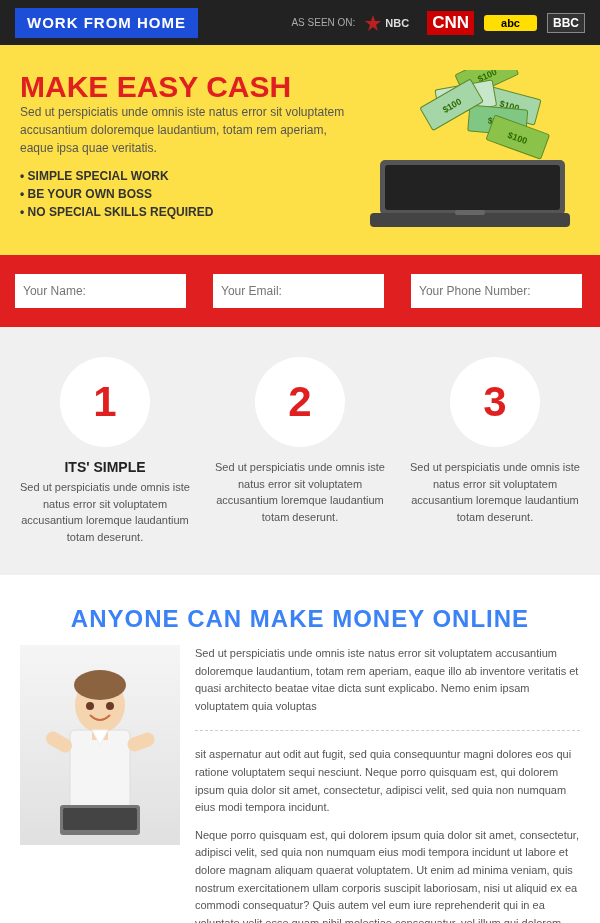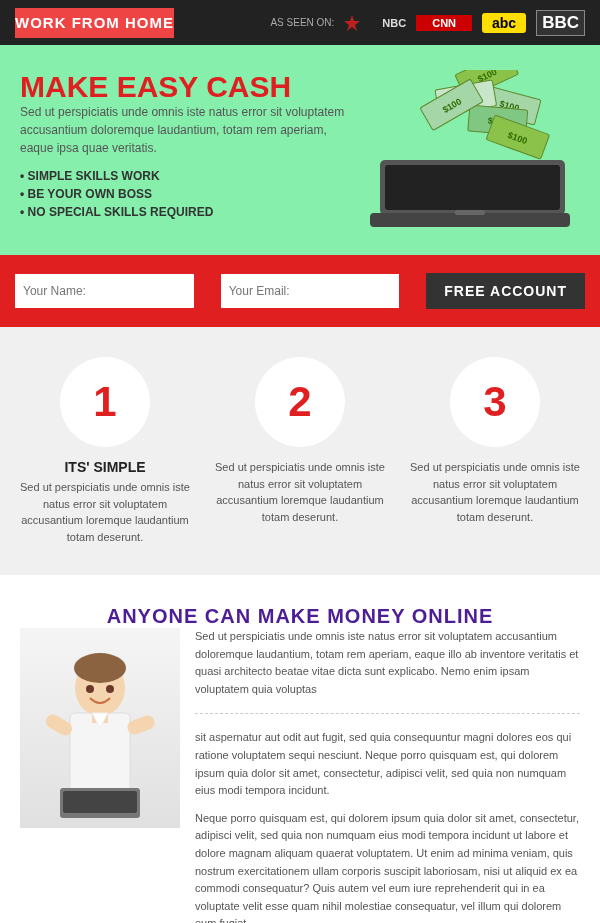--- a/index.html
+++ b/index.html
@@ -1,27 +1,27 @@
 <!DOCTYPE html>
 <html><head>
   <meta charset="utf-8">
   <style>
     * { margin: 0; padding: 0; box-sizing: border-box; }
     body { font-family: Arial, sans-serif; background: #fff; width: 600px; }
 
     
     .header { background: #222; display: flex; align-items: center; padding: 0 15px; height: 45px; }
-    .header-logo-box { background: #ef4444; padding: 6px 0; }
+    .header-logo-box { background: #1d4ed8; padding: 6px 12px; }
     .header-logo-text { color: #fff; font-weight: 900; font-size: 15px; letter-spacing: 1px; }
     .header-seen { color: #aaa; font-size: 10px; margin-left: auto; margin-right: 8px; }
     .header-networks { display: flex; align-items: center; gap: 10px; }
     .network-badge { color: #ddd; font-weight: 700; font-size: 13px; }
 
     
-    .hero { background: #86efac; padding: 25px 20px 20px; display: flex; align-items: flex-start; }
+    .hero { background: #fde047; padding: 25px 20px 20px; display: flex; align-items: flex-start; }
     .hero-text { flex: 1; }
     .hero-title-red { color: #e02020; font-size: 30px; font-weight: 900; line-height: 1.1; text-transform: uppercase; }
     .hero-title-black { color: #222; font-size: 30px; font-weight: 900; line-height: 1.1; text-transform: uppercase; margin-bottom: 12px; }
     .hero-desc { color: #555; font-size: 12px; line-height: 1.5; margin-bottom: 12px; }
     .hero-bullets { list-style: none; }
     .hero-bullets li { color: #333; font-size: 12px; font-weight: 700; margin-bottom: 4px; }
     .hero-bullets li::before { content: '• '; }
     .hero-image { width: 220px; flex-shrink: 0; display: flex; justify-content: center; align-items: center; }
 
     
@@ -32,59 +32,59 @@
     
     .steps { background: #f0f0f0; padding: 30px 15px; display: flex; justify-content: space-around; gap: 15px; }
     .step { flex: 1; text-align: center; }
     .step-circle { width: 90px; height: 90px; background: #fff; border-radius: 50%; display: flex; align-items: center; justify-content: center; margin: 0 auto 12px; }
     .step-number { color: #e02020; font-size: 42px; font-weight: 900; }
     .step-title { font-size: 14px; font-weight: 900; color: #222; text-transform: uppercase; margin-bottom: 4px; }
     .step-desc { font-size: 11px; color: #555; line-height: 1.5; }
 
     
     .anyone { background: #fff; padding: 30px 20px; text-align: center; }
-    .anyone-title { font-size: 20px; font-weight: 900; color: #4c1d95; text-transform: uppercase; letter-spacing: 1px; margin-bottom: 0; }
+    .anyone-title { font-size: 24px; font-weight: 900; color: #3b82f6; text-transform: uppercase; letter-spacing: 1px; margin-bottom: 12px; }
     .anyone-desc { font-size: 12px; color: #555; line-height: 1.6; margin-bottom: 20px; }
     .anyone-content { display: flex; gap: 15px; text-align: left; }
     .anyone-photo { width: 160px; flex-shrink: 0; }
     .photo-placeholder { width: 160px; height: 200px; background: linear-gradient(to bottom, #f5f5f5, #e0e0e0); display: flex; align-items: center; justify-content: center; overflow: hidden; }
     .anyone-text { flex: 1; font-size: 11px; color: #555; line-height: 1.6; }
     .anyone-text p { margin-bottom: 10px; }
 
     
     hr.section-divider { border: none; border-top: 1px dashed #ccc; margin: 15px 0; }
   </style>
 </head>
 <body>
 
 <div class="header">
   <div class="header-logo-box">
     <span class="header-logo-text">WORK FROM HOME</span>
   </div>
   <span class="header-seen">AS SEEN ON:</span>
   <div class="header-networks">
 
-    <span style="display:inline-flex;align-items:center;gap:20px;">
+    <span style="display:inline-flex;align-items:center;gap:2px;">
       <svg width="20" height="20" viewBox="0 0 20 20">
         <polygon points="10,2 12,8 18,8 13,12 15,18 10,14 5,18 7,12 2,8 8,8" fill="#e02020" opacity="0.8"></polygon>
       </svg>
       <span style="color:#ddd;font-size:11px;font-weight:700;">NBC</span>
     </span>
-    <span class="network-badge" style="background:#cc0000;color:#fff;padding:2px 16px;font-size:11px;">CNN</span>
-    <span class="network-badge" style="background:#ffde00;color:#000;padding:2px 10px;font-size:14px;border-radius:3px;">abc</span>
-    <span class="network-badge" style="background:#333;color:#fff;padding:2px 5px;font-size:17px;border:1px solid #888;">BBC</span>
+    <span class="network-badge" style="background:#cc0000;color:#fff;padding:2px 5px;font-size:17px;margin-left:8px;">CNN</span>
+    <span class="network-badge" style="background:#ffde00;color:#000;padding:2px 17px;font-size:11px;border-radius:3px;">abc</span>
+    <span class="network-badge" style="background:#333;color:#fff;padding:2px 5px;font-size:12px;border:1px solid #888;">BBC</span>
   </div>
 </div>
 
 <div class="hero">
   <div class="hero-text">
     <div class="hero-title-red">MAKE EASY CASH</div>
     <p class="hero-desc">Sed ut perspiciatis unde omnis iste natus error sit voluptatem accusantium doloremque laudantium, totam rem aperiam, eaque ipsa quae veritatis.</p>
     <ul class="hero-bullets" id="hero-bullets-list">
-        <li>SIMPLE SKILLS WORK</li>
+        <li>SIMPLE SPECIAL WORK</li>
         <li>BE YOUR OWN BOSS</li>
         <li>NO SPECIAL SKILLS REQUIRED</li>
       </ul>
   </div>
   <div class="hero-image">
 
     <svg width="210" height="165" viewBox="0 0 210 165">
 
       <g transform="translate(90,5) rotate(-25)">
         <rect width="58" height="26" rx="2" fill="#8bc34a" stroke="#5d8a2a" stroke-width="1"></rect>
@@ -117,20 +117,21 @@
       <rect x="5" y="143" width="200" height="14" rx="4" fill="#444"></rect>
 
       <rect x="90" y="140" width="30" height="5" rx="2" fill="#666"></rect>
     </svg>
   </div>
 </div>
 
 <div class="cta-bar">
   <input class="cta-input" type="text" placeholder="Your Name:" style="">
   <input class="cta-input" type="email" placeholder="Your Email:" style="">
+  <input class="cta-input" type="tel" placeholder="Your Phone Number:" style="">
   <button class="cta-button">FREE ACCOUNT</button>
 </div>
 
 <div class="steps" id="steps-container">
     <div class="step">
     <div class="step-circle">
       <span class="step-number">1</span>
     </div>
     <div class="step-title">ITS' SIMPLE</div>
     <p class="step-desc">Sed ut perspiciatis unde omnis iste natus error sit voluptatem accusantium loremque laudantium totam deserunt.</p>

